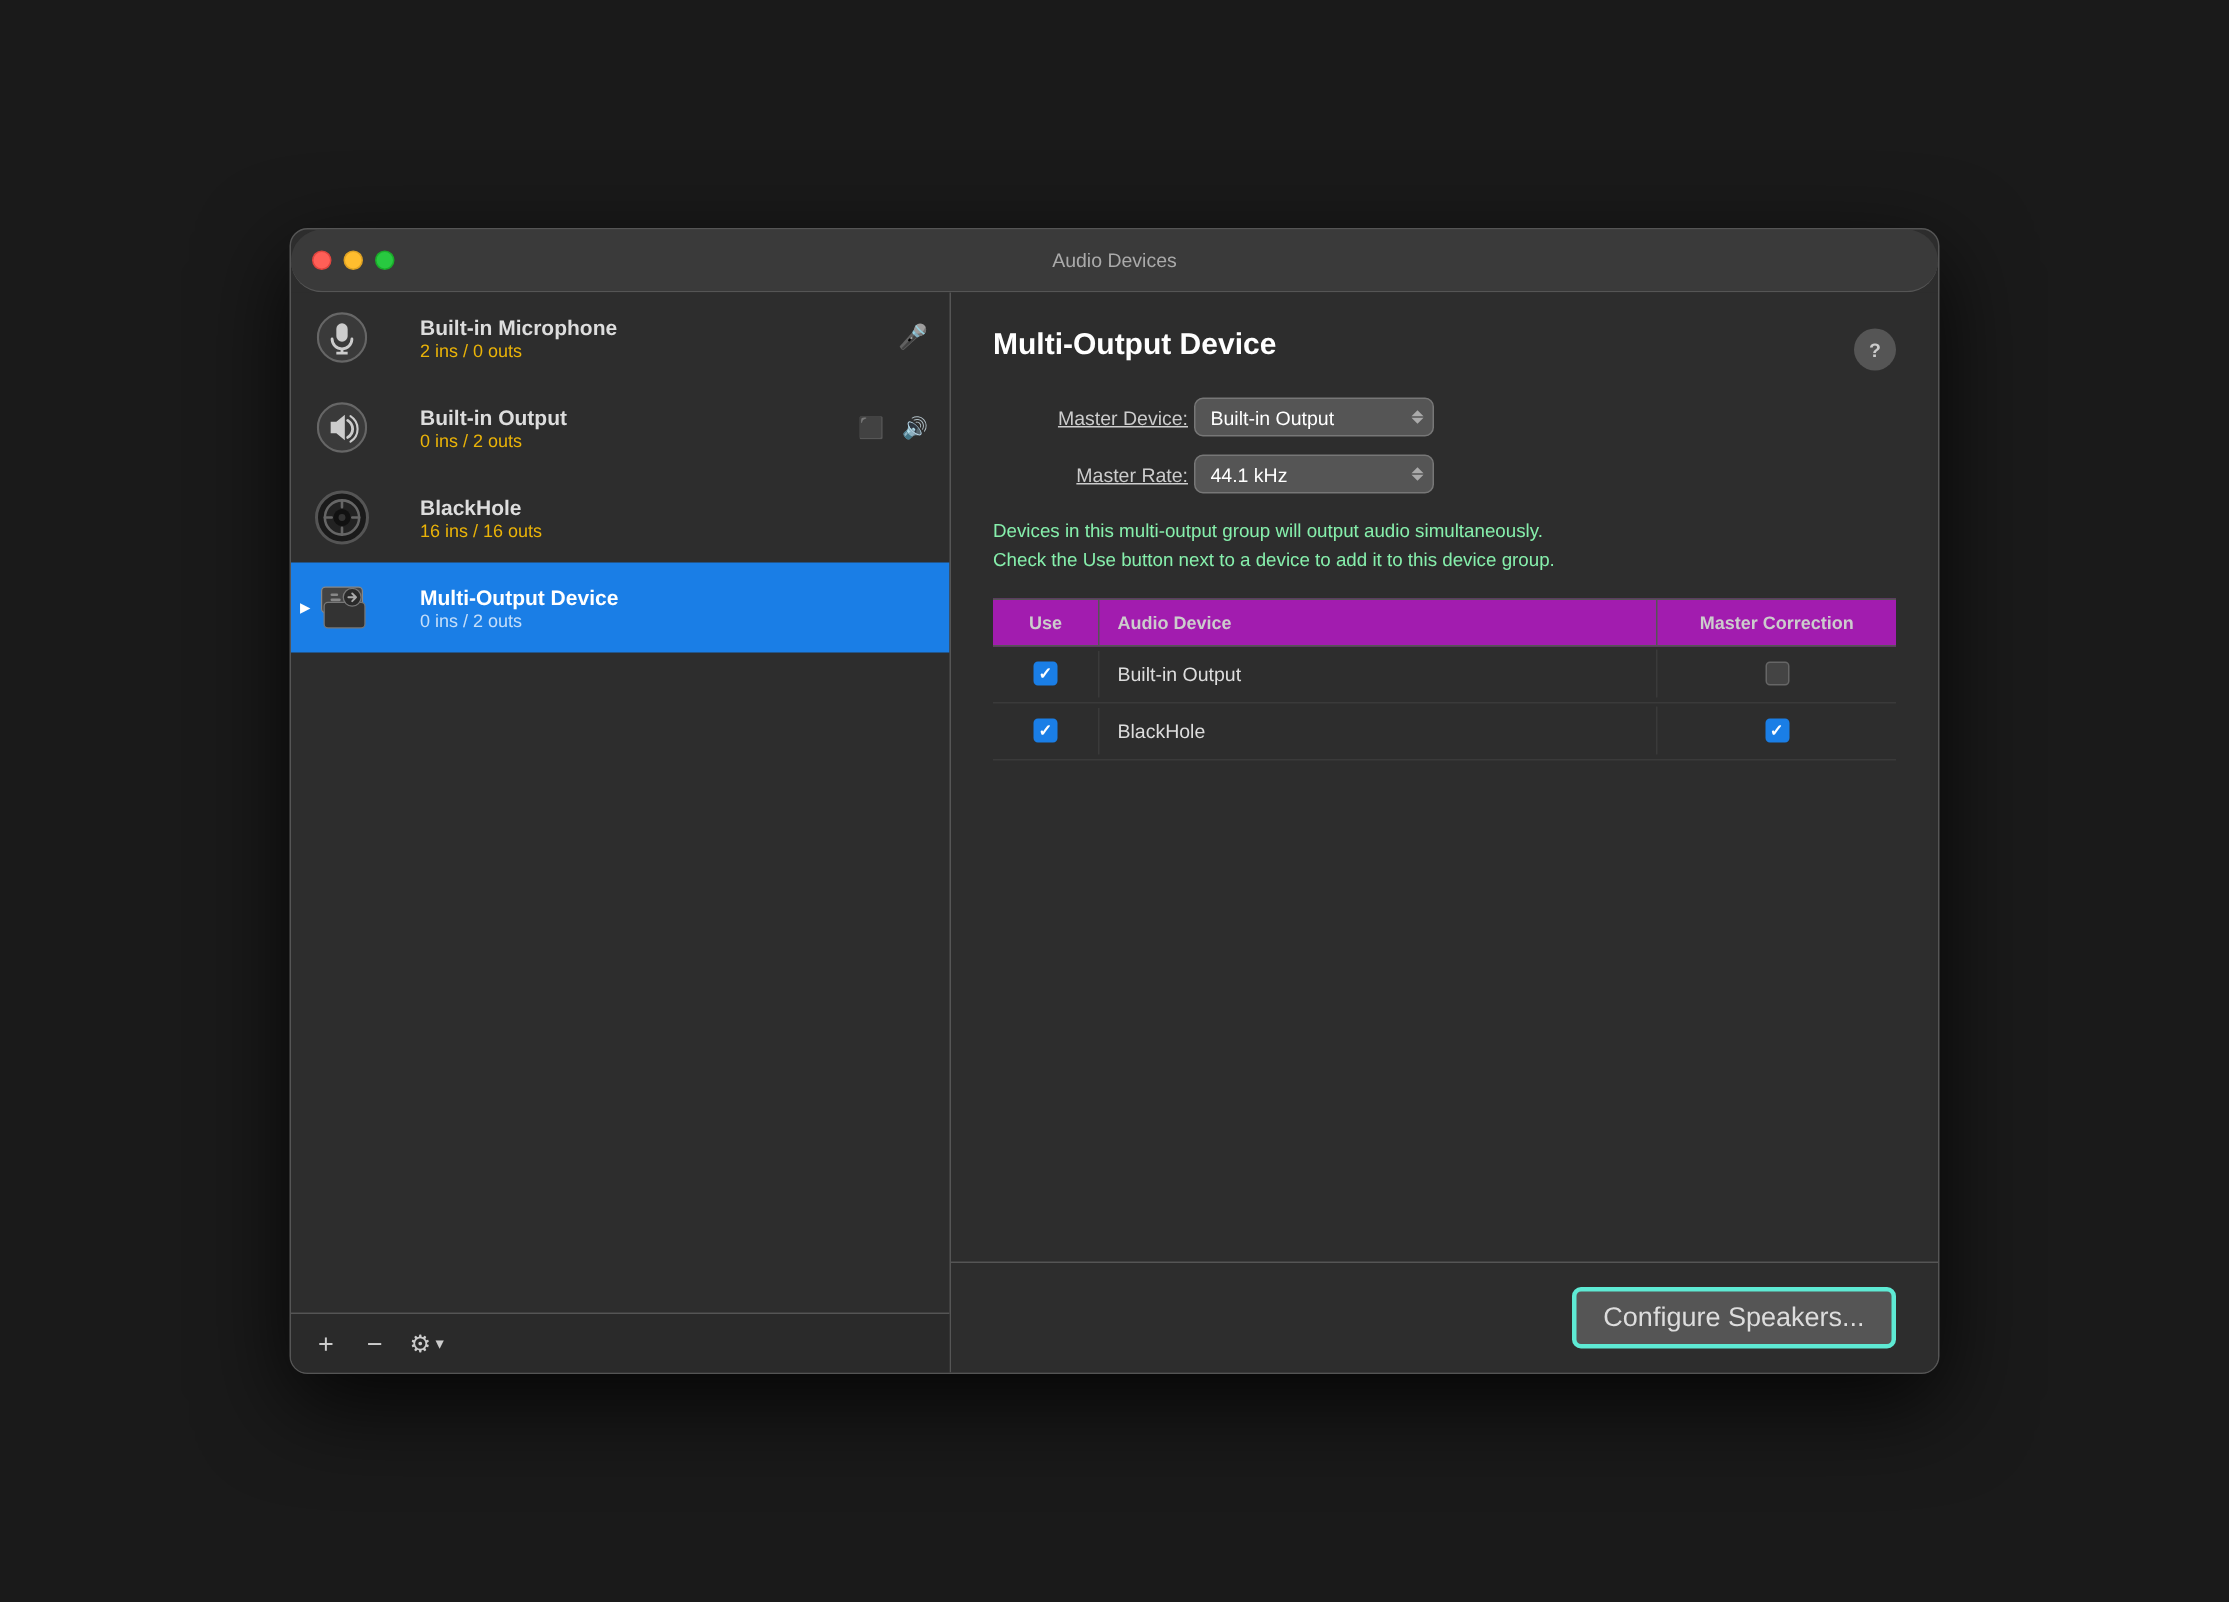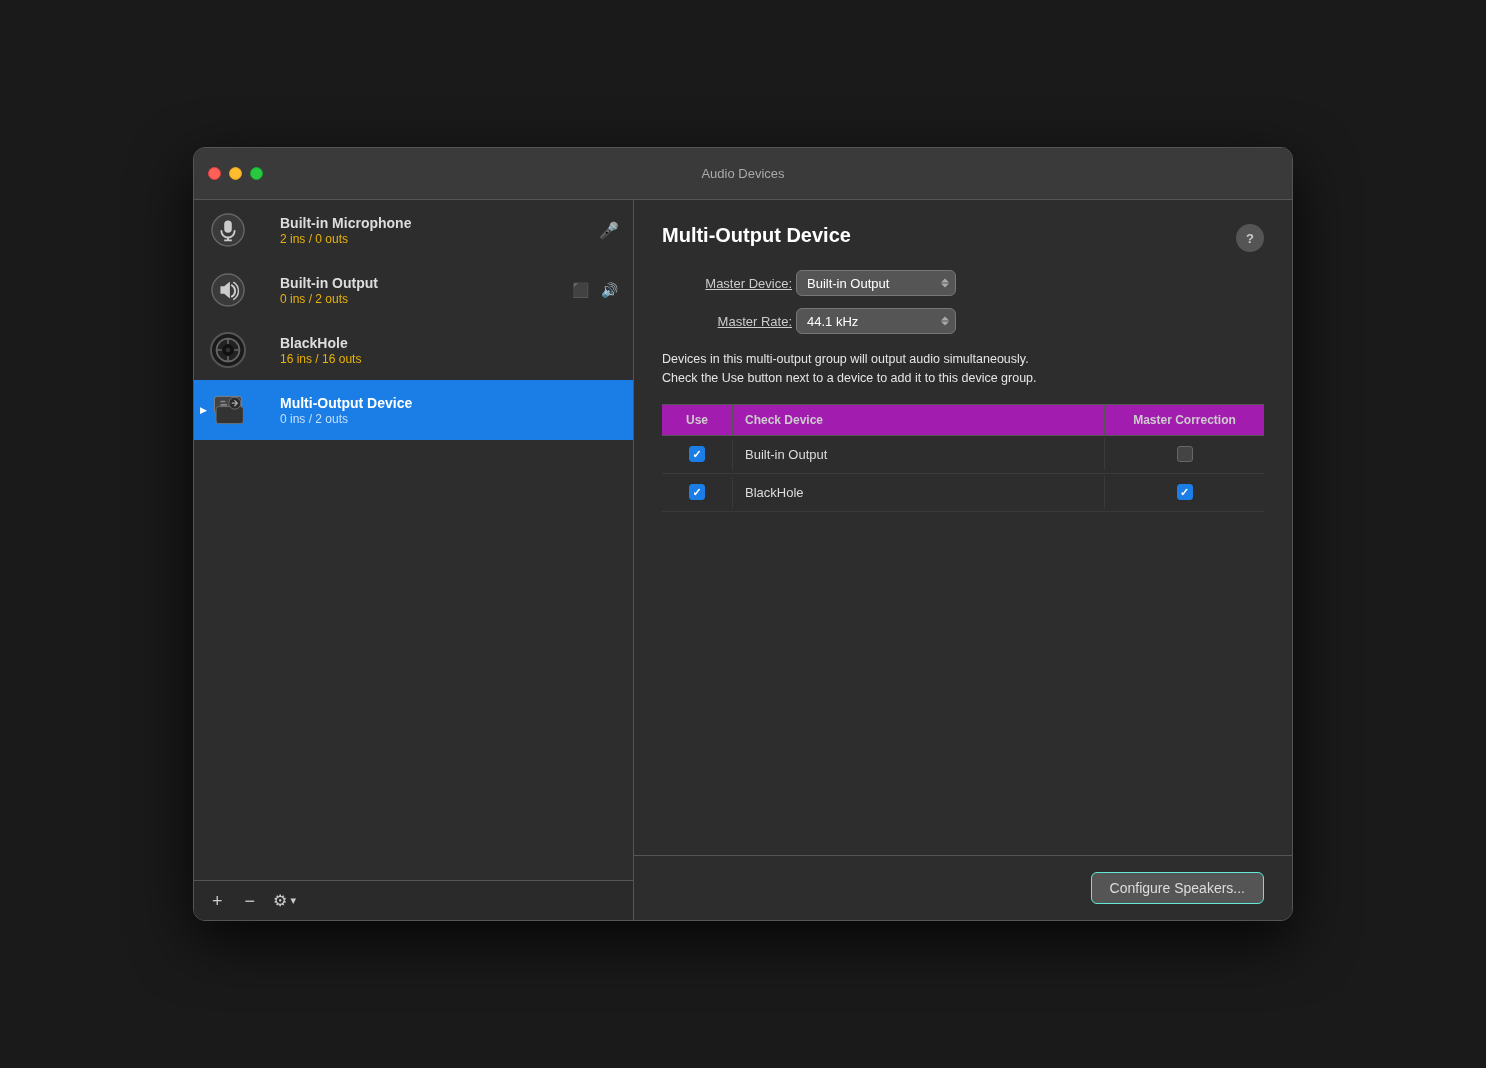--- a/index.html
+++ b/index.html
@@ -17,26 +17,27 @@
       width: 1100px;
       background: #2d2d2d;
       border-radius: 12px;
       overflow: hidden;
       box-shadow: 0 20px 60px rgba(0,0,0,0.8);
       border: 1px solid #555;
     }
 
     .titlebar {
       background: #3a3a3a;
-      height: 52px;
+      height: 42px;
       display: flex;
       align-items: center;
       justify-content: center;
       position: relative;
       border-bottom: 1px solid #555;
+      border-radius: 21px;
     }
 
     .traffic-lights {
       position: absolute;
       left: 14px;
       display: flex;
       gap: 8px;
       align-items: center;
     }
 
@@ -278,21 +279,21 @@
       width: 0;
       height: 0;
       border-left: 4px solid transparent;
       border-right: 4px solid transparent;
     }
 
     .select-arrow-up { border-bottom: 4px solid #aaa; }
     .select-arrow-down { border-top: 4px solid #aaa; }
 
     .description-text {
-      color: #e5e5e5;
+      color: #86efac;
       font-size: 12.5px;
       line-height: 1.5;
       margin: 16px 0;
     }
 
     .table-header {
       display: flex;
       background: #a21caf;
       border-top: 1px solid #555;
       border-bottom: 1px solid #555;
@@ -398,23 +399,23 @@
     .panel-bottom {
       padding: 16px 28px;
       border-top: 1px solid #555;
       display: flex;
       justify-content: flex-end;
       align-items: center;
     }
 
     .configure-btn {
       background: #555;
-      border: 1px solid #5eead4;
+      border: 3px solid #5eead4;
       color: #ddd;
-      font-size: 14px;
+      font-size: 18px;
       padding: 7px 18px;
       border-radius: 6px;
       cursor: pointer;
     }
     .blackhole-icon {
       width: 36px;
       height: 36px;
       background: #1a1a1a;
       border-radius: 50%;
       border: 2px solid #555;
@@ -565,21 +566,21 @@
         </div>
 
         <p class="description-text">
           Devices in this multi-output group will output audio simultaneously.<br>
           Check the Use button next to a device to add it to this device group.
         </p>
 
         <div>
           <div class="table-header">
             <div class="th-use">Use</div>
-            <div class="th-device">Check Device</div>
+            <div class="th-device">Audio Device</div>
             <div class="th-drift">Master Correction</div>
           </div>
 
           <div class="table-row">
             <div class="td-use">
               <div class="mac-checkbox checked">
               </div>
             </div>
             <div class="td-device">Built-in Output</div>
             <div class="td-drift">

